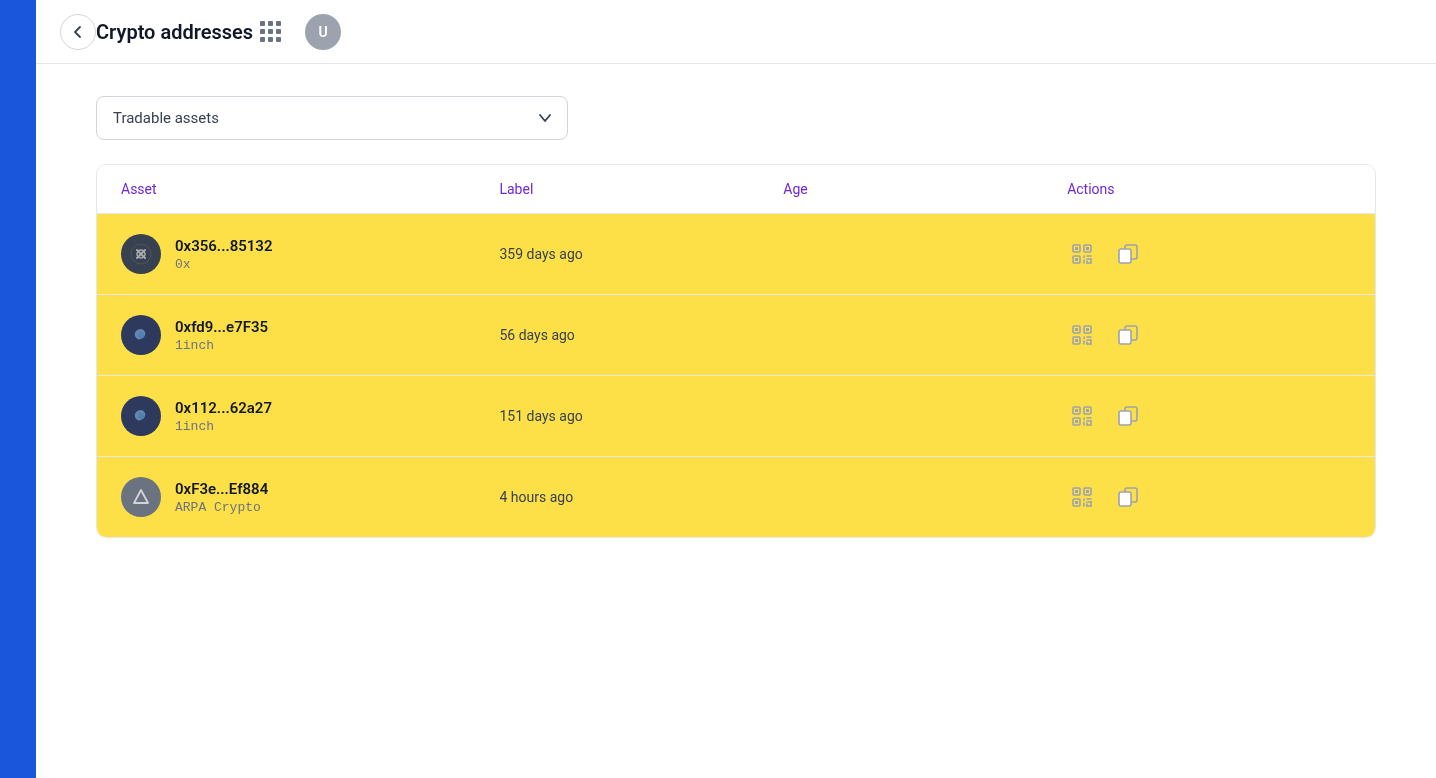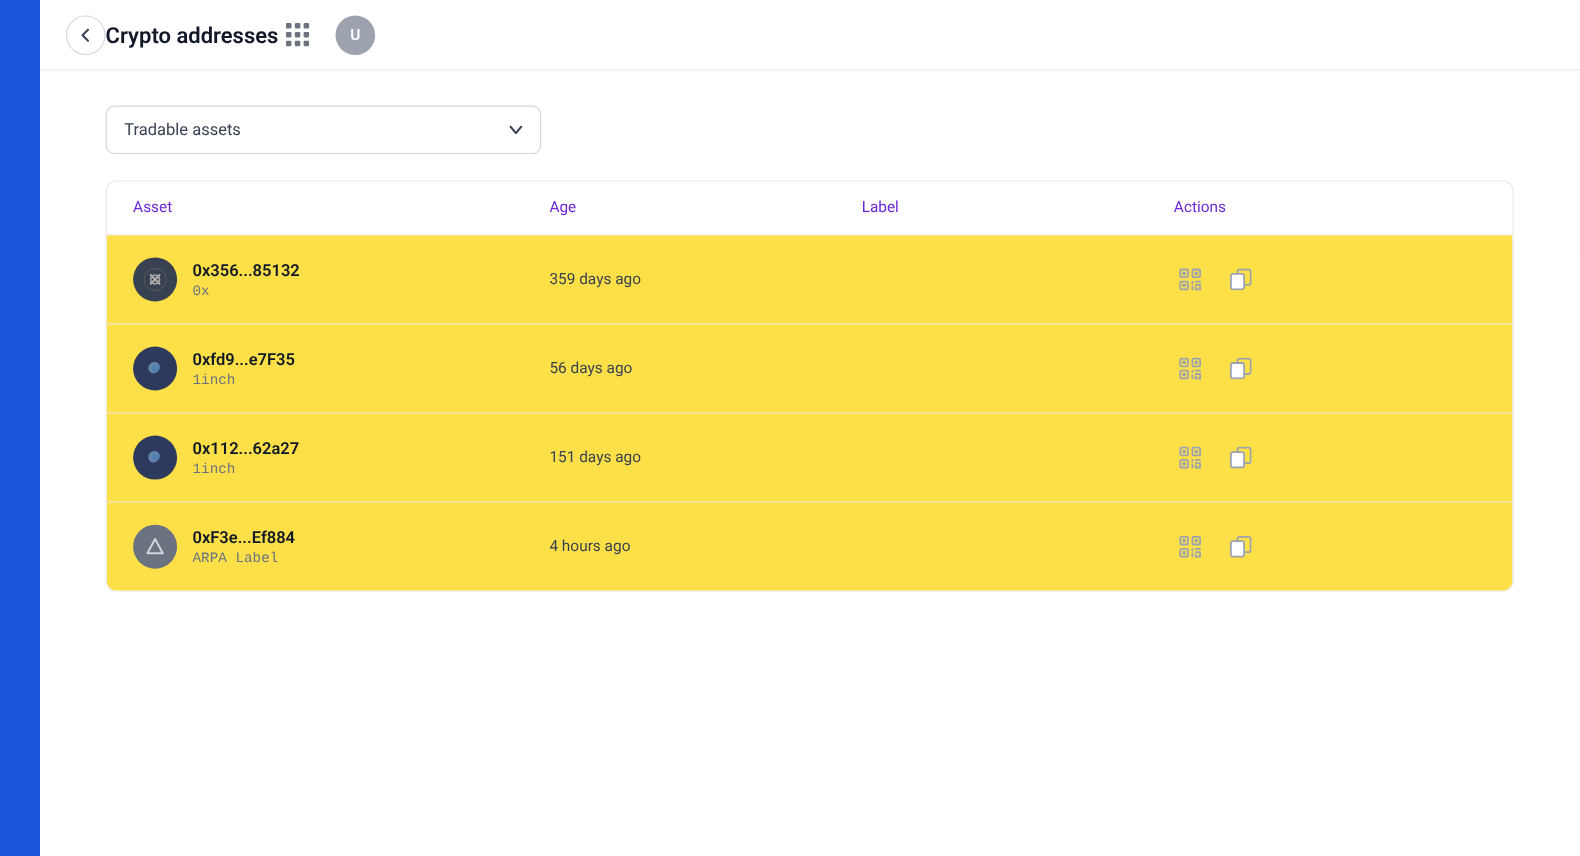--- a/index.html
+++ b/index.html
@@ -109,21 +109,21 @@
     }
 
     
     .dropdown-wrapper {
       margin-bottom: 24px;
     }
     .dropdown {
       display: flex;
       align-items: center;
       justify-content: space-between;
-      width: 396px;
+      width: 472px;
       padding: 12px 16px;
       border: 1.5px solid #d1d5db;
       border-radius: 8px;
       background: #fff;
       cursor: pointer;
       font-size: 15px;
       color: #374151;
     }
     .dropdown-arrow {
       color: #374151;
@@ -280,22 +280,22 @@
             <path d="M1 1L6 7L11 1" stroke="#374151" stroke-width="1.8" stroke-linecap="round" stroke-linejoin="round"></path>
           </svg>
         </span>
       </div>
     </div>
 
     <div class="table-container">
 
       <div class="table-header">
         <div class="table-header-cell">Asset</div>
+        <div class="table-header-cell">Label</div>
         <div class="table-header-cell">Age</div>
-        <div class="table-header-cell">Label</div>
         <div class="table-header-cell">Actions</div>
       </div>
 
       <div class="table-row">
         <div class="asset-cell">
           <div class="asset-icon dark">
             <svg width="24" height="24" viewBox="0 0 24 24" fill="none">
               <circle cx="12" cy="12" r="10" fill="#374151" stroke="#555" stroke-width="1"></circle>
               <line x1="8" y1="8" x2="16" y2="16" stroke="#aaa" stroke-width="2" stroke-linecap="round"></line>
               <line x1="16" y1="8" x2="8" y2="16" stroke="#aaa" stroke-width="2" stroke-linecap="round"></line>
@@ -425,21 +425,21 @@
       <div class="table-row">
         <div class="asset-cell">
           <div class="asset-icon arpa">
             <svg width="24" height="24" viewBox="0 0 24 24" fill="none">
               <circle cx="12" cy="12" r="10" fill="#6b7280"></circle>
               <polygon points="12,5 19,18 5,18" fill="none" stroke="#d1d5db" stroke-width="1.8" stroke-linejoin="round"></polygon>
             </svg>
           </div>
           <div class="asset-info">
             <div class="asset-address">0xF3e...Ef884</div>
-            <div class="asset-label">ARPA Label</div>
+            <div class="asset-label">ARPA Crypto</div>
           </div>
         </div>
         <div class="age-cell">4 hours ago</div>
         <div class="label-cell"></div>
         <div class="actions-cell">
           <div class="action-icon">
             <svg width="22" height="22" viewBox="0 0 22 22" fill="none">
               <rect x="2" y="2" width="7" height="7" rx="1" stroke="#9ca3af" stroke-width="1.6" fill="none"></rect>
               <rect x="13" y="2" width="7" height="7" rx="1" stroke="#9ca3af" stroke-width="1.6" fill="none"></rect>
               <rect x="2" y="13" width="7" height="7" rx="1" stroke="#9ca3af" stroke-width="1.6" fill="none"></rect>

